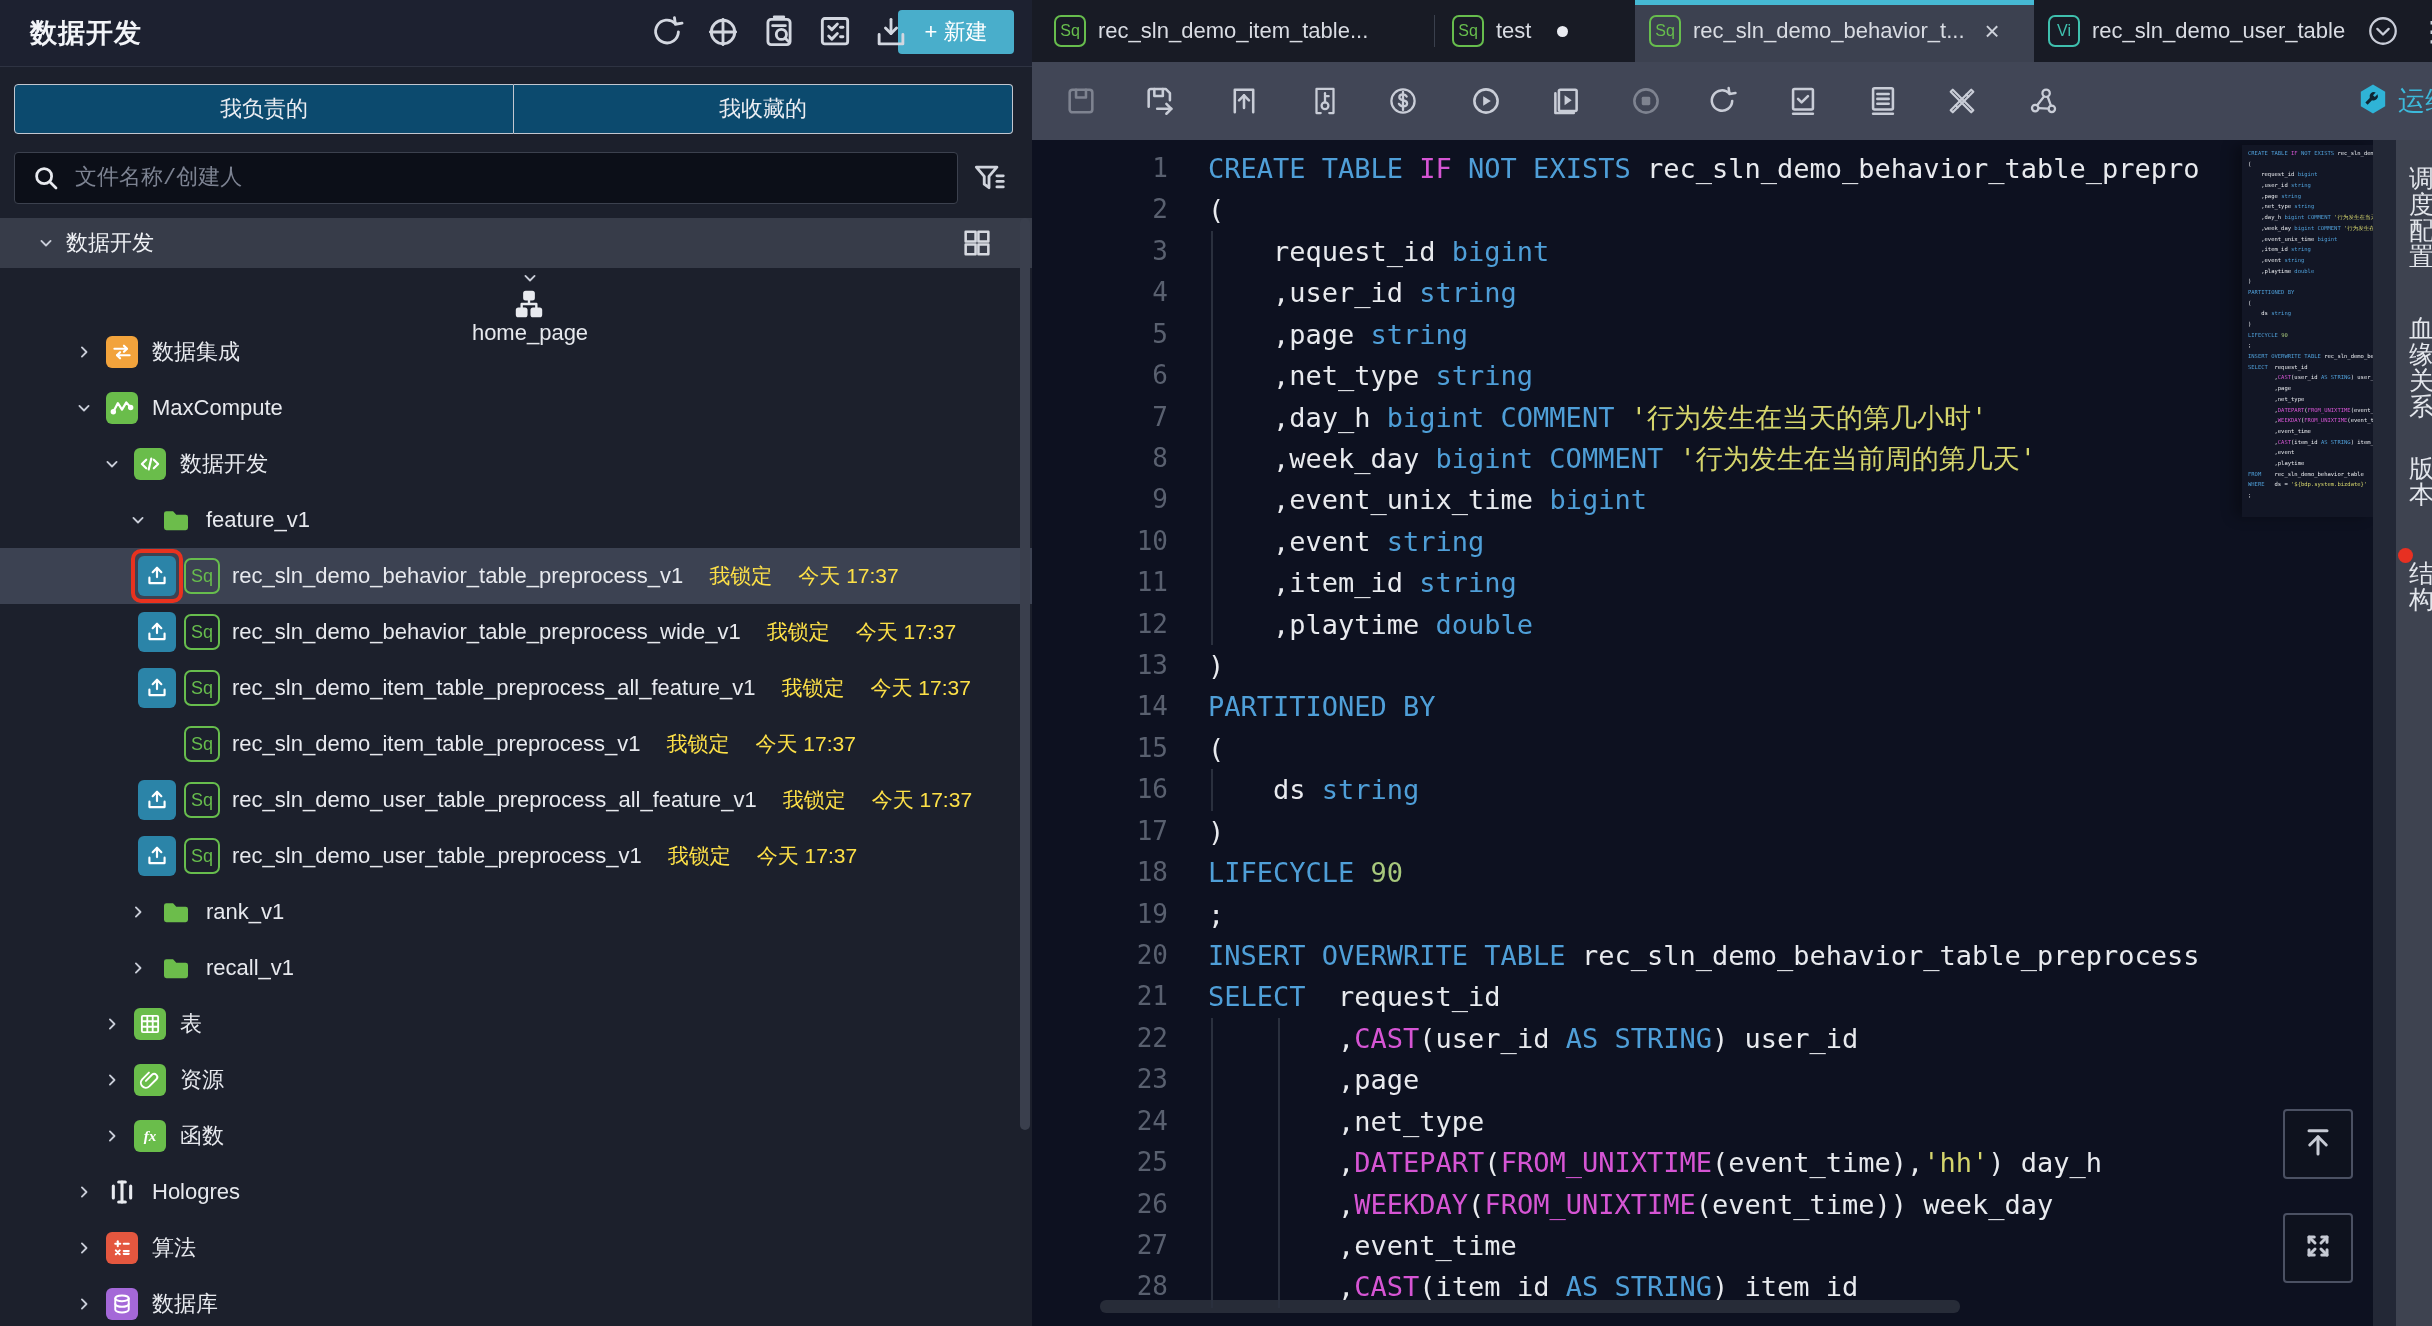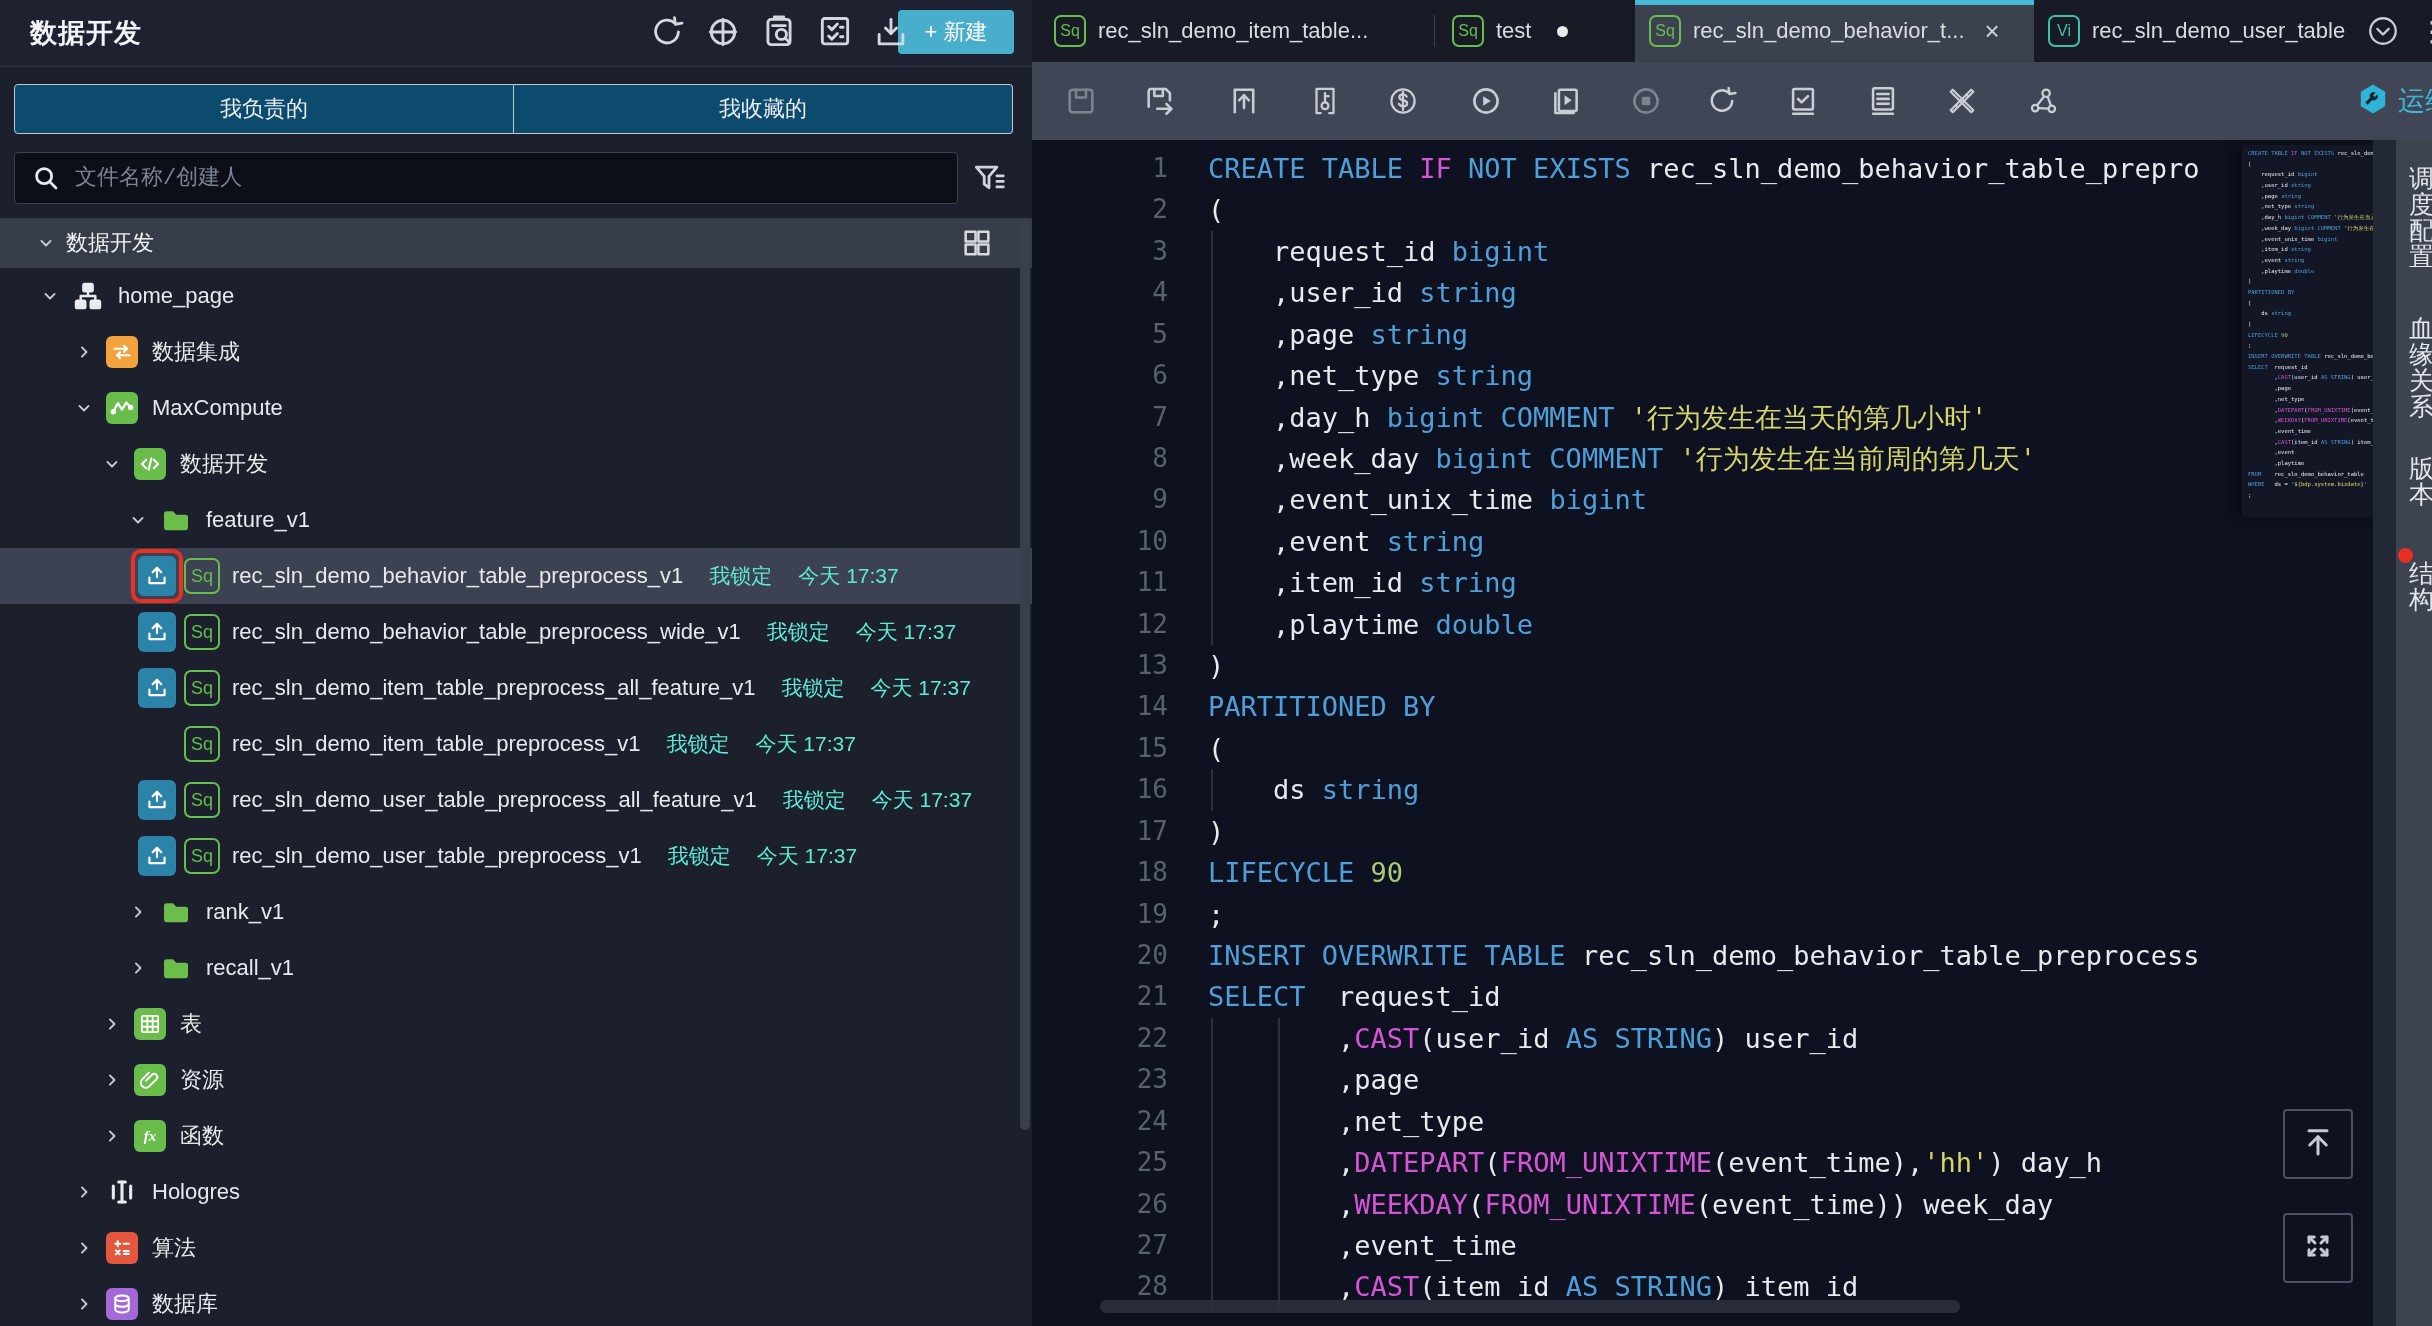--- a/index.html
+++ b/index.html
@@ -28,21 +28,21 @@
   #grid-btn{position:absolute;left:960px;top:8px;width:34px;height:34px;color:#d6d9e0;}
   #lp-tree{position:absolute;left:0;top:268px;width:100%;bottom:0;overflow:hidden;}
   .trow{height:56px;display:flex;align-items:center;position:relative;white-space:nowrap;}
   .trow.selected{background:#3c4252;}
   .chev{width:20px;height:20px;color:#c9cdd8;flex:0 0 auto;}
   .chev svg{width:100%;height:100%;}
   .ticon{width:32px;height:32px;margin-left:12px;margin-right:14px;flex:0 0 auto;display:flex;align-items:center;justify-content:center;border-radius:6px;}
   .ticon svg{width:26px;height:26px;}
   .ticon.bare svg{width:32px;height:32px;}
   .tlabel{font-size:22px;color:#e7e9ee;}
-  .tmeta{font-size:21px;color:#5eead4;margin-left:26px;}
+  .tmeta{font-size:21px;color:#fde047;margin-left:26px;}
   .upwrap{position:relative;width:38px;height:40px;margin-right:8px;flex:0 0 auto;}
   .upbadge{width:38px;height:40px;background:#2b84a8;border-radius:6px;display:flex;align-items:center;justify-content:center;color:#fff;}
   .upbadge svg{width:26px;height:26px;}
   .upwrap.annotated::after{content:"";position:absolute;inset:-7px;border:4px solid #e8321f;border-radius:10px;}
   .spacer{width:46px;flex:0 0 auto;}
   .sqbadge{width:36px;height:36px;border:2px solid #67bd4d;border-radius:7px;color:#67bd4d;font-size:18px;display:flex;align-items:center;justify-content:center;margin-right:12px;flex:0 0 auto;box-sizing:border-box;}
   .vibadge{border-color:#3fc0ae;color:#3fc0ae;}
   #lp-scroll{position:absolute;right:2px;top:218px;width:10px;height:912px;background:#3a3f4d;border-radius:5px;}
 
   
@@ -140,21 +140,21 @@
           </svg></span>
       <span class="slabel">数据开发</span>
       <span id="grid-btn"><svg viewBox="0 0 24 24" fill="none" stroke="currentColor" stroke-width="1.8" stroke-linecap="round" stroke-linejoin="round">
             <rect x="4" y="4" width="7" height="7"></rect>
             <rect x="13" y="4" width="7" height="7"></rect>
             <rect x="4" y="13" width="7" height="7"></rect>
             <rect x="13" y="13" width="7" height="7"></rect>
           </svg></span>
     </div>
     <div id="lp-tree">
-        <div class="trow" style="padding-left: 40px;">
+        <div class="trow" style="padding-left: 28px; flex-direction: column;">
           <span class="chev"><svg viewBox="0 0 24 24" fill="none" stroke="currentColor" stroke-width="2.2" stroke-linecap="round" stroke-linejoin="round">
               <polyline points="6.5 9.5 12 15 17.5 9.5"></polyline>
             </svg></span>
           <span class="ticon bare" style="color: rgb(232, 234, 239);">
             <svg viewBox="0 0 24 24" fill="none" stroke="currentColor" stroke-width="1.8" stroke-linecap="round" stroke-linejoin="round">
               <rect x="8.5" y="3" width="7" height="5.5" rx="1" fill="currentColor"></rect>
               <rect x="3" y="15.5" width="7" height="5.5" rx="1" fill="currentColor"></rect>
               <rect x="14" y="15.5" width="7" height="5.5" rx="1" fill="currentColor"></rect>
               <path d="M12 8.5V12M6.5 15.5V12h11v3.5"></path>
             </svg>

